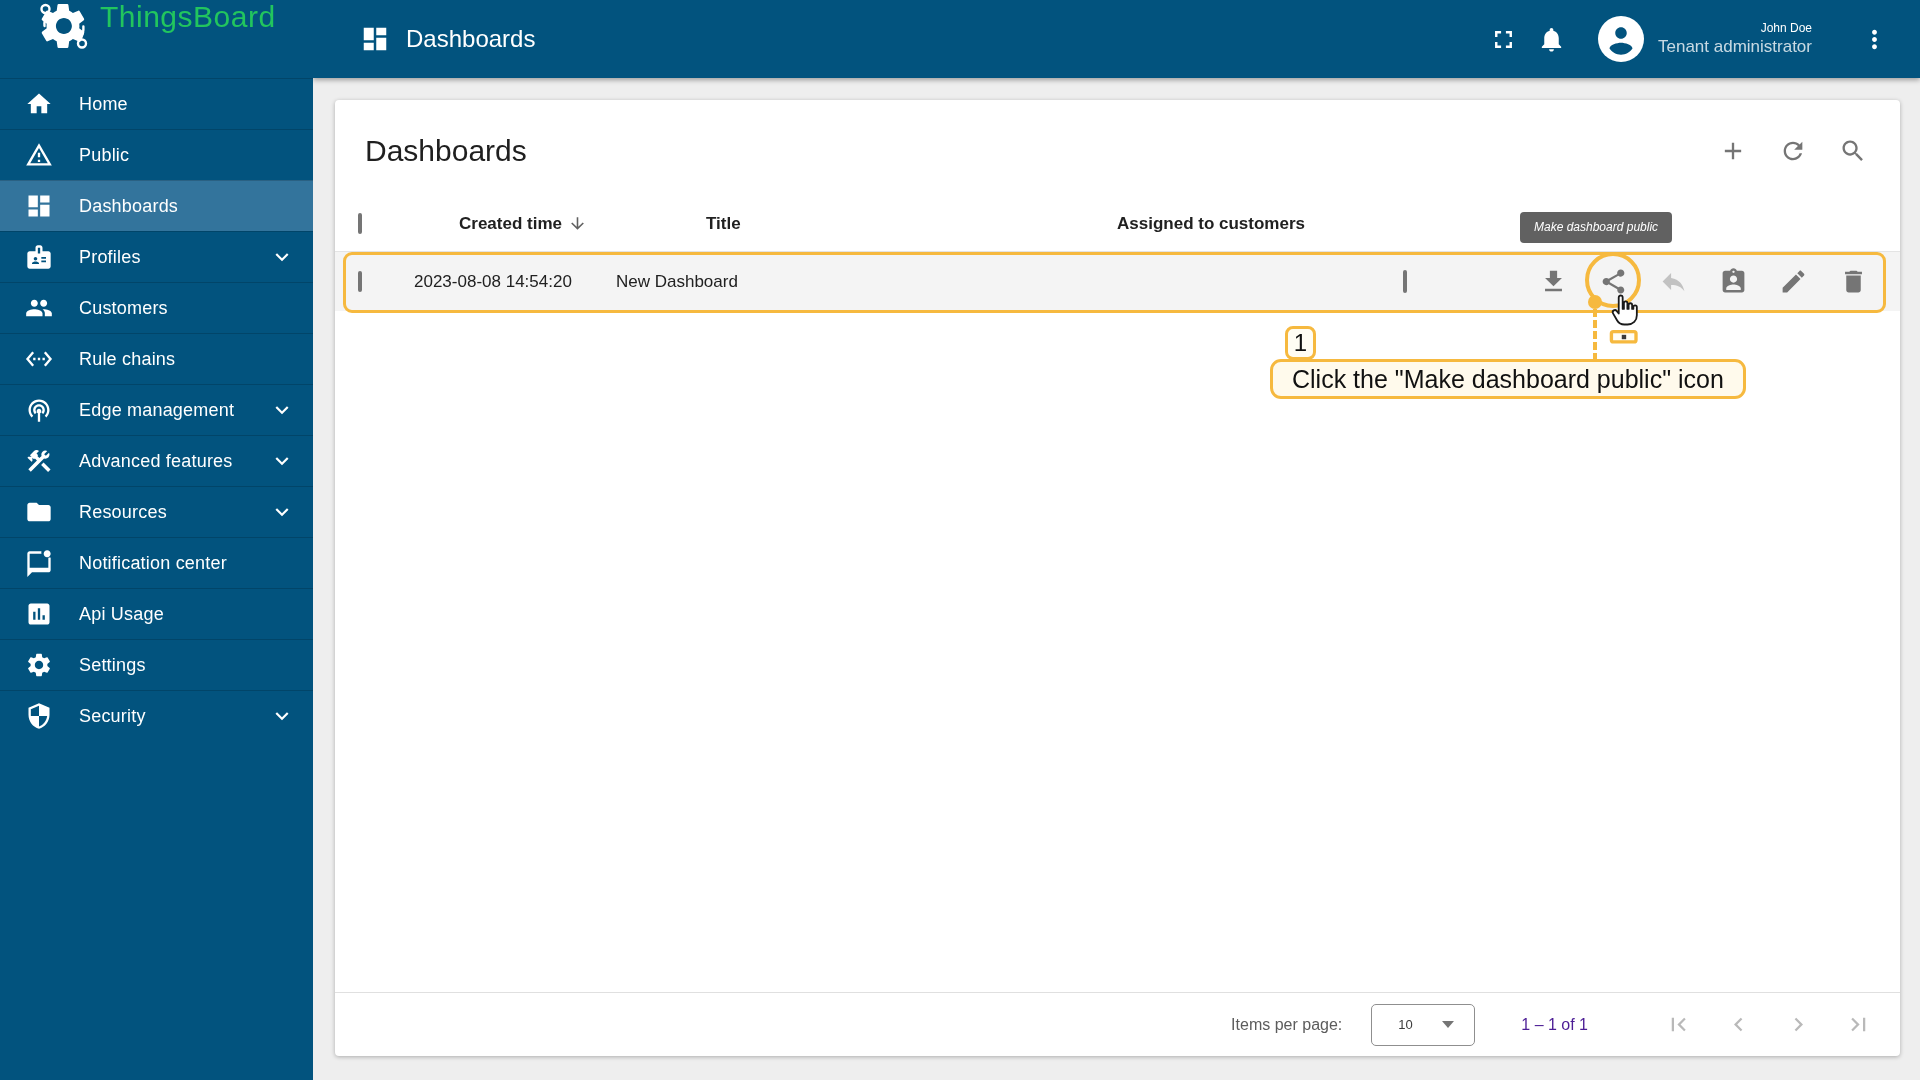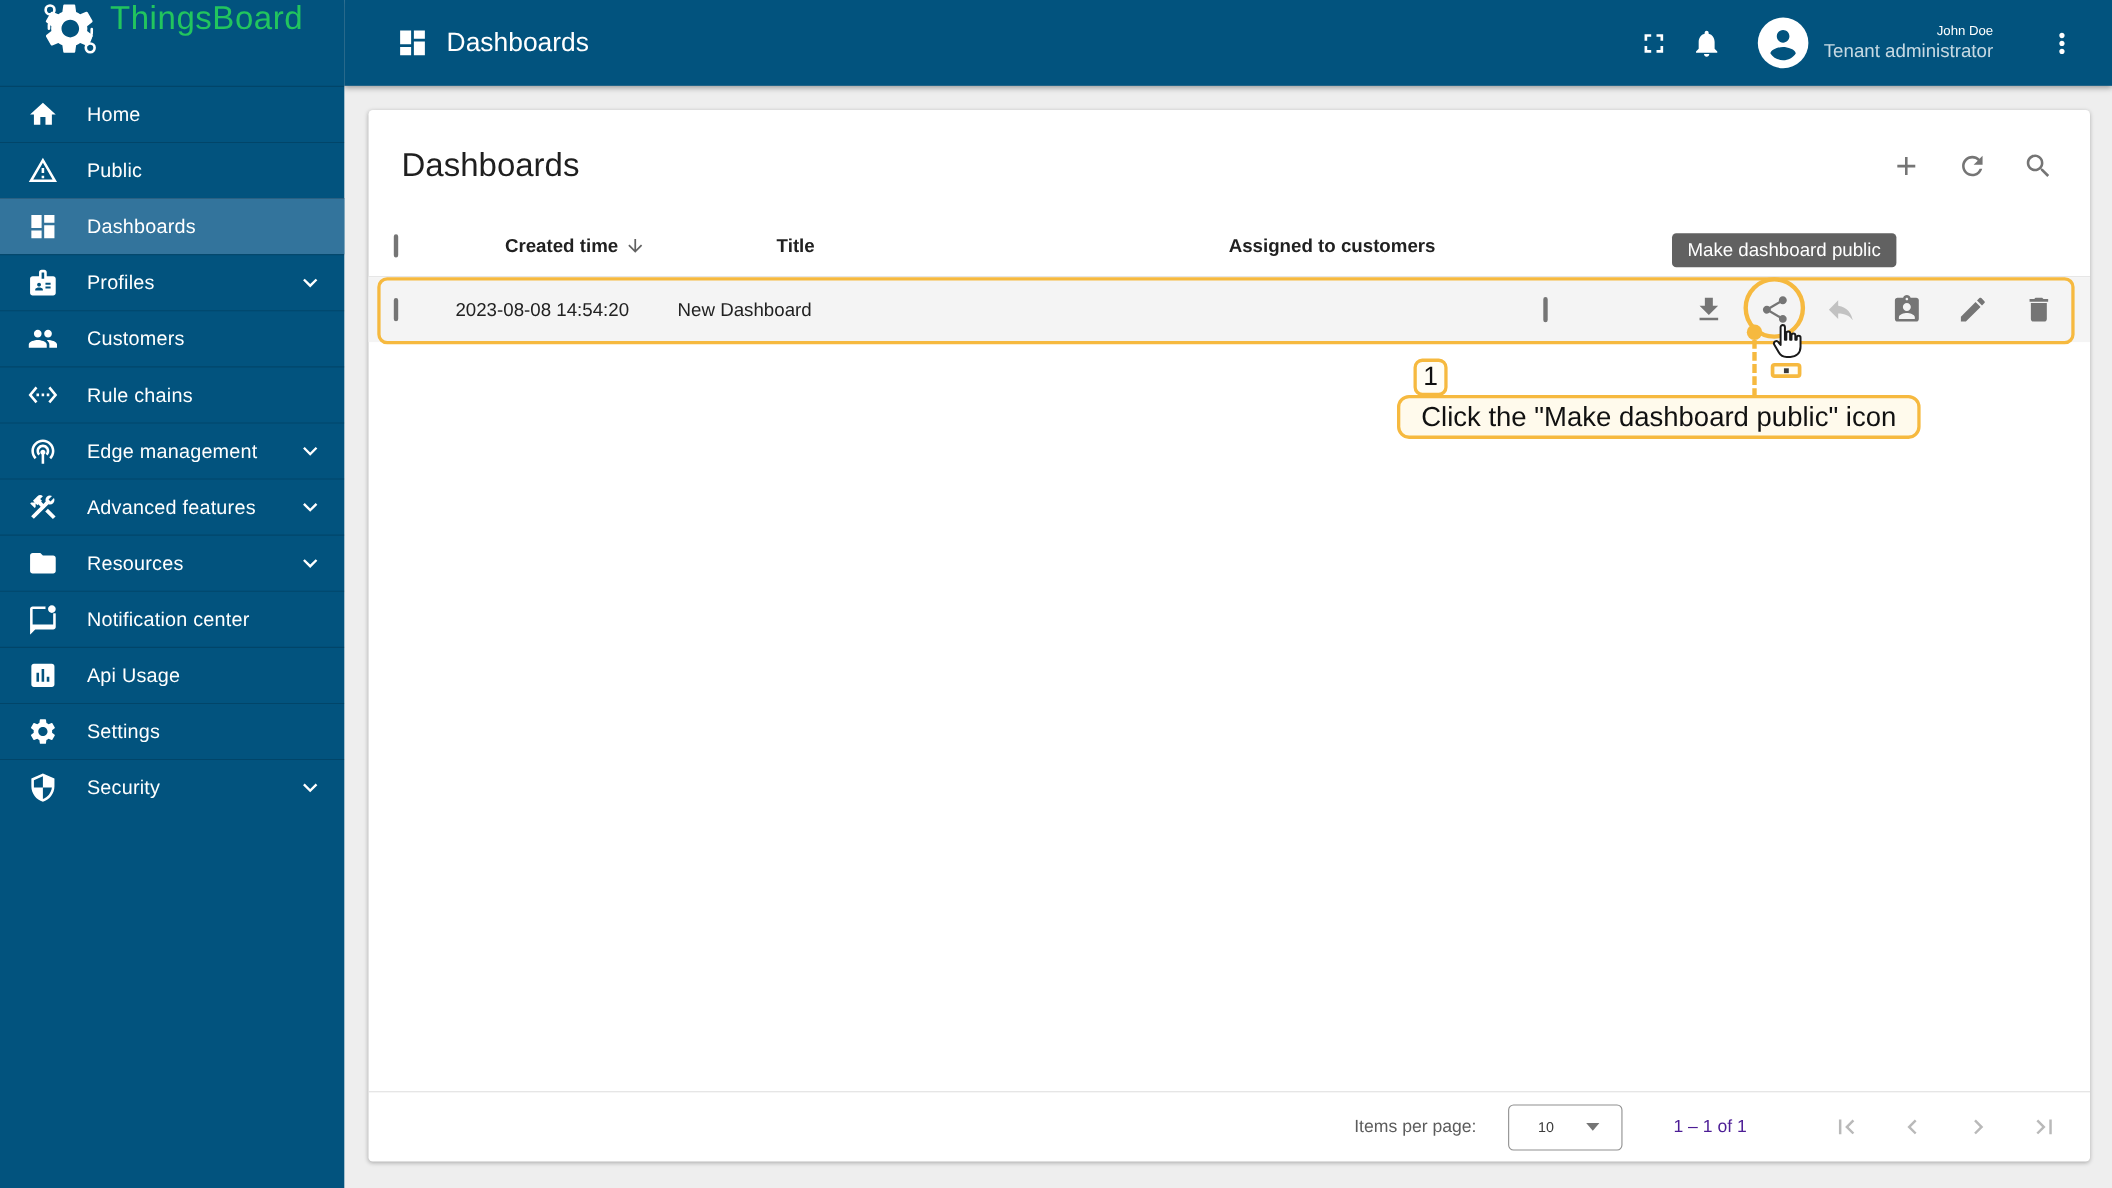--- a/index.html
+++ b/index.html
@@ -59,21 +59,21 @@
   .pg-label { font-size:16px;margin-left:24px; }
   .pg-select { width:104px; height:42px; border:1px solid #8f8f8f; border-radius:5px; margin:0 46px 0 29px; display:flex; align-items:center; justify-content:space-between; padding:0 20px 0 26px; cursor:pointer; }
   .pg-size { font-size:13px; color:#3c3c3c;text-align:right; }
   .pg-caret { width:0; height:0; border-left:6px solid transparent; border-right:6px solid transparent; border-top:7px solid #757575; }
   .pg-range { font-size:16px; color:#4c1d95; margin-right:52px; }
   .pg-nav { width:44px; height:44px; display:flex; align-items:center; justify-content:center; margin-left:16px; cursor:default; }
   .pg-nav svg { width:27px; height:27px; fill:#b9b9b9; }
 
   
   .overlay { position:absolute; inset:0; z-index:40; pointer-events:none; }
-  .tooltip { position:absolute; left:1520px; top:212px; height:31px; background:#616161; color:#fff; border-radius:4px; font-size:17px; line-height:31px; padding:0 14px; white-space:nowrap; }
+  .tooltip { position:absolute; left:1520px; top:212px; height:31px; background:#616161; color:#fff; border-radius:4px; font-size:12px; line-height:31px; padding:0 14px; white-space:nowrap;font-style:italic; }
   .hl-row { position:absolute; left:343px; top:252px; width:1543px; height:61px; border:3px solid #f6b93f; border-radius:9px; }
   .hl-circle { position:absolute; left:1585px; top:252px; width:56px; height:56px; border:4px solid #f6b93f; border-radius:50%; }
   .hl-dot { position:absolute; left:1588px; top:295px; width:14px; height:14px; border-radius:50%; background:#f6b93f; }
   .hl-line { position:absolute; left:1593px; top:309px; height:52px; border-left:4px dashed #f6b93f; }
   .step-badge { position:absolute; left:1285px; top:326px; width:31px; height:34px; background:#fffdf4; border:3px solid #f6b93f; border-radius:8px; font-size:24px; color:#111; display:flex; align-items:center; justify-content:center; }
   .callout { position:absolute; left:1270px; top:359px; height:40px; background:#fffaec; border:3px solid #f6b93f; border-radius:11px; font-size:25px; color:#111; line-height:34px; padding:0 19px; white-space:nowrap; }
   .cursor { position:absolute; left:1603px; top:292px; width:44px; height:52px; }
 </style>
 </head>
 <body>

